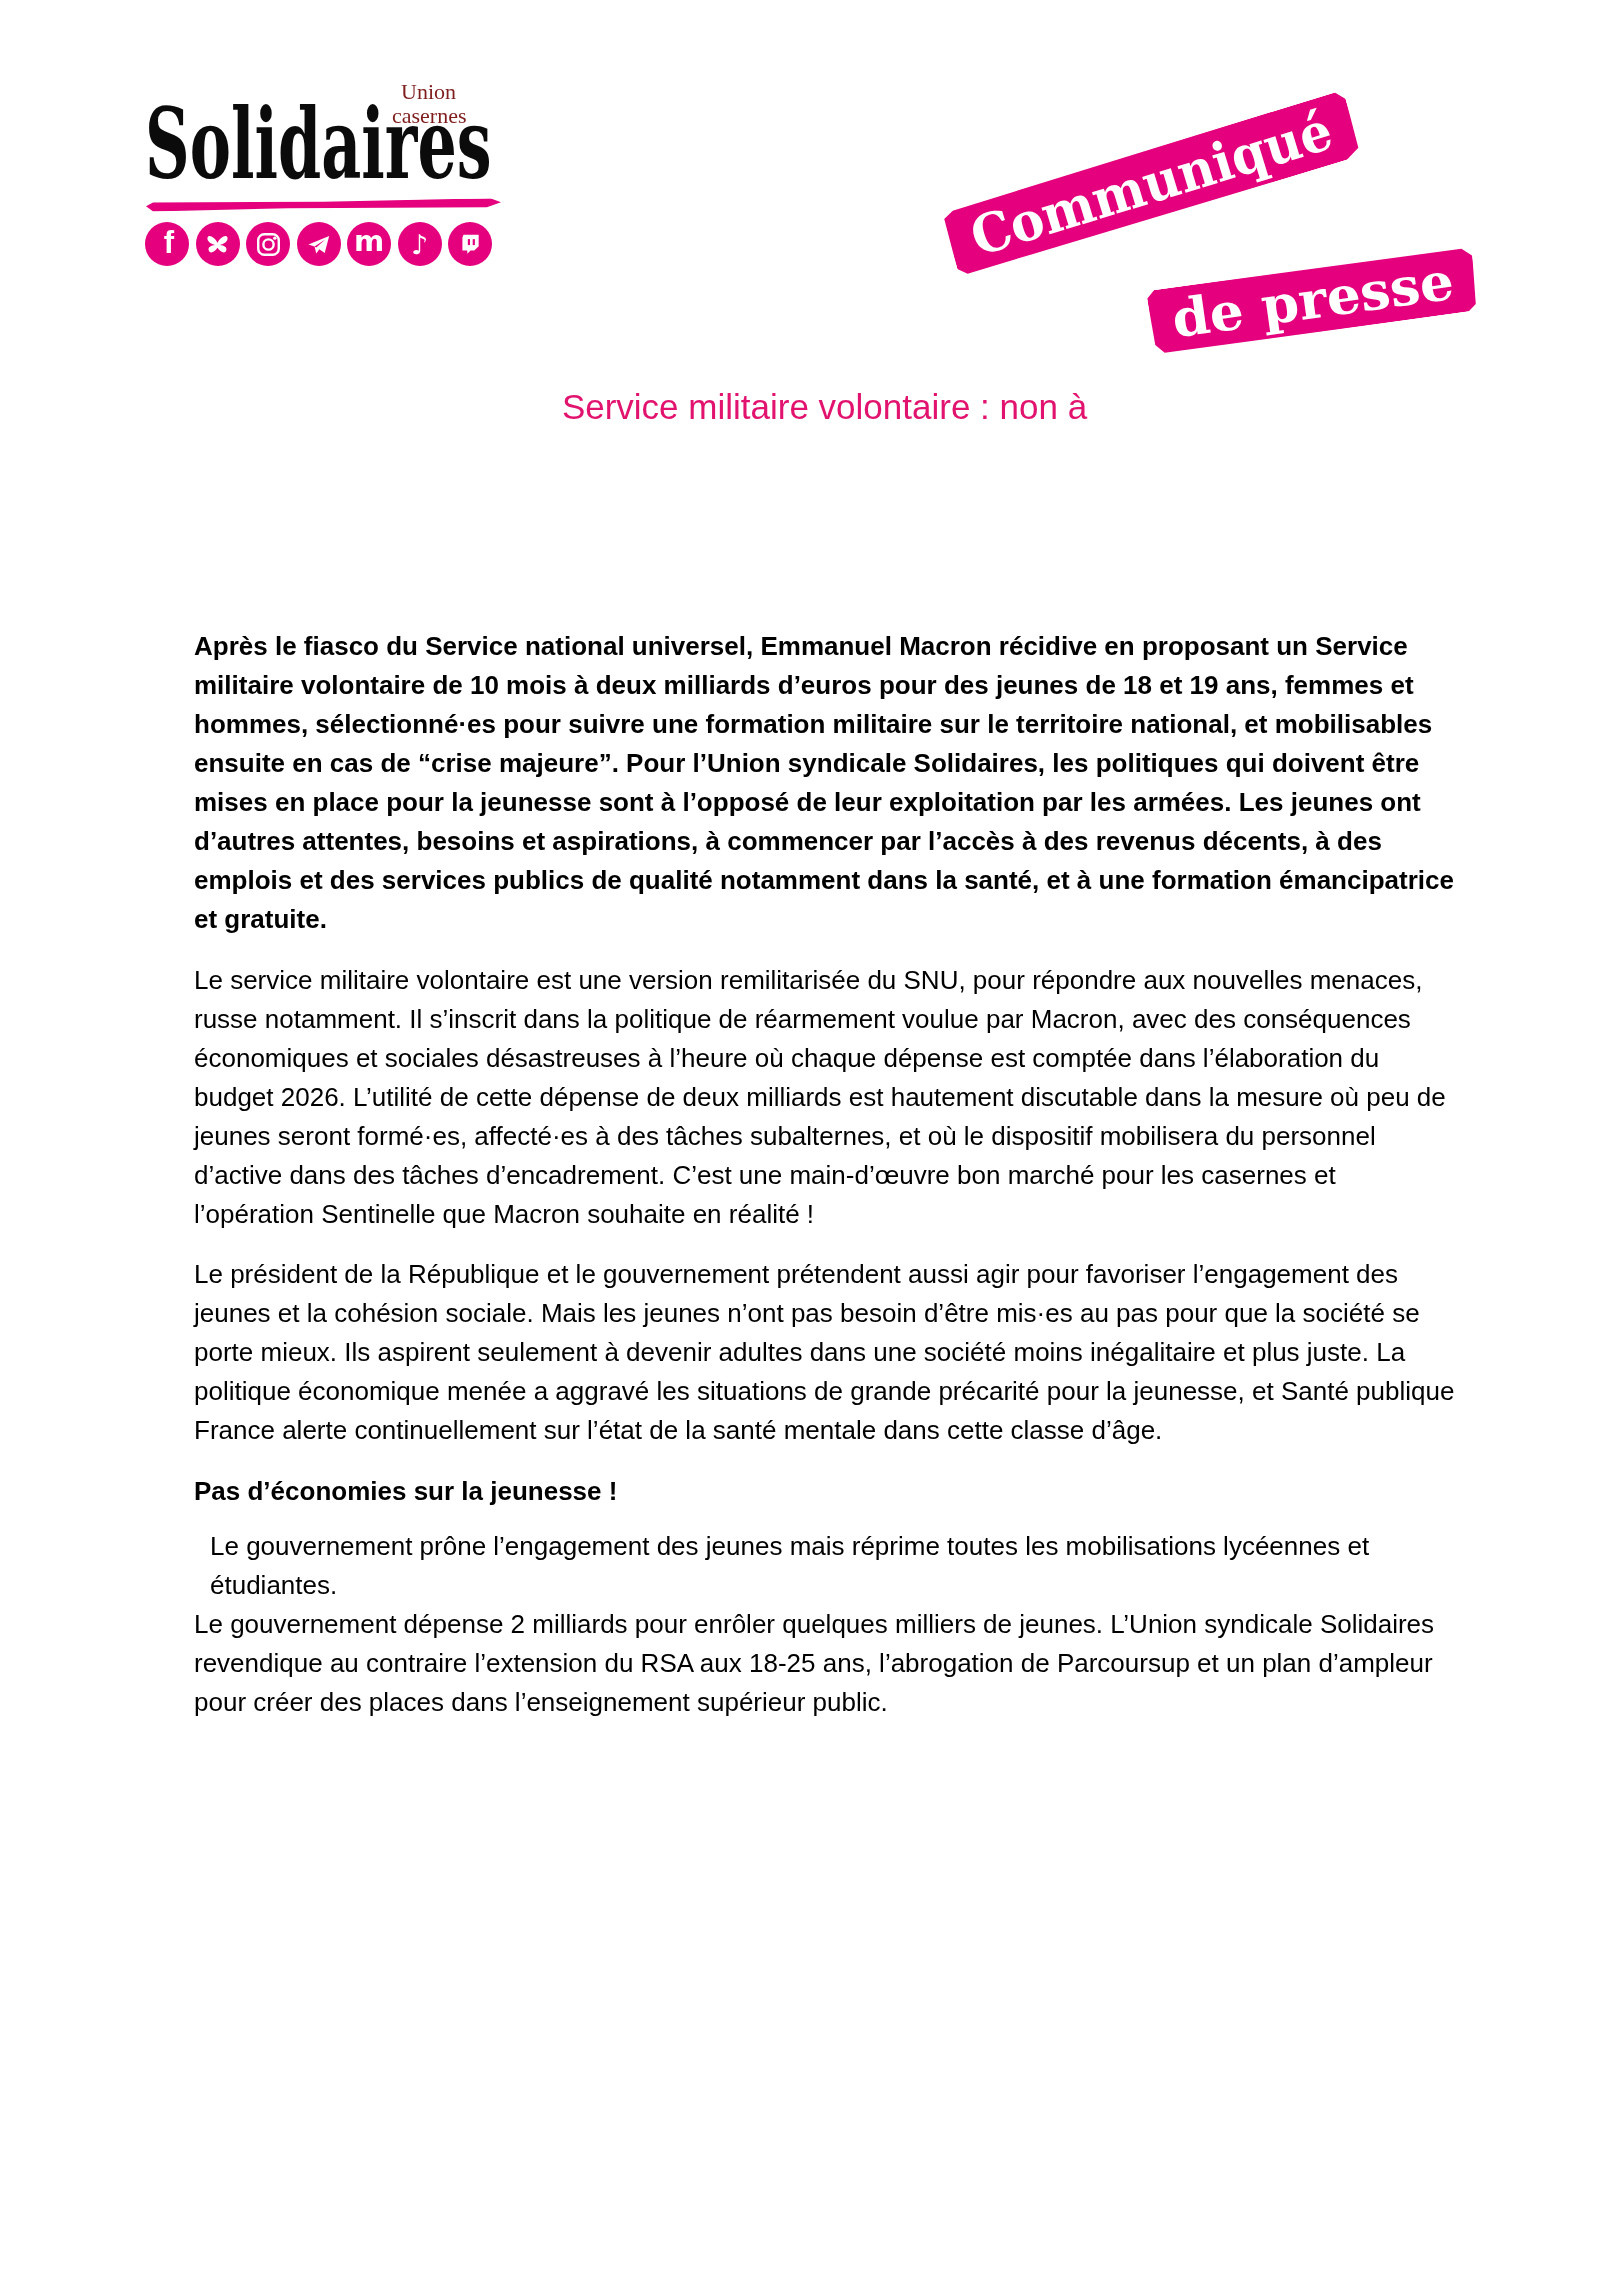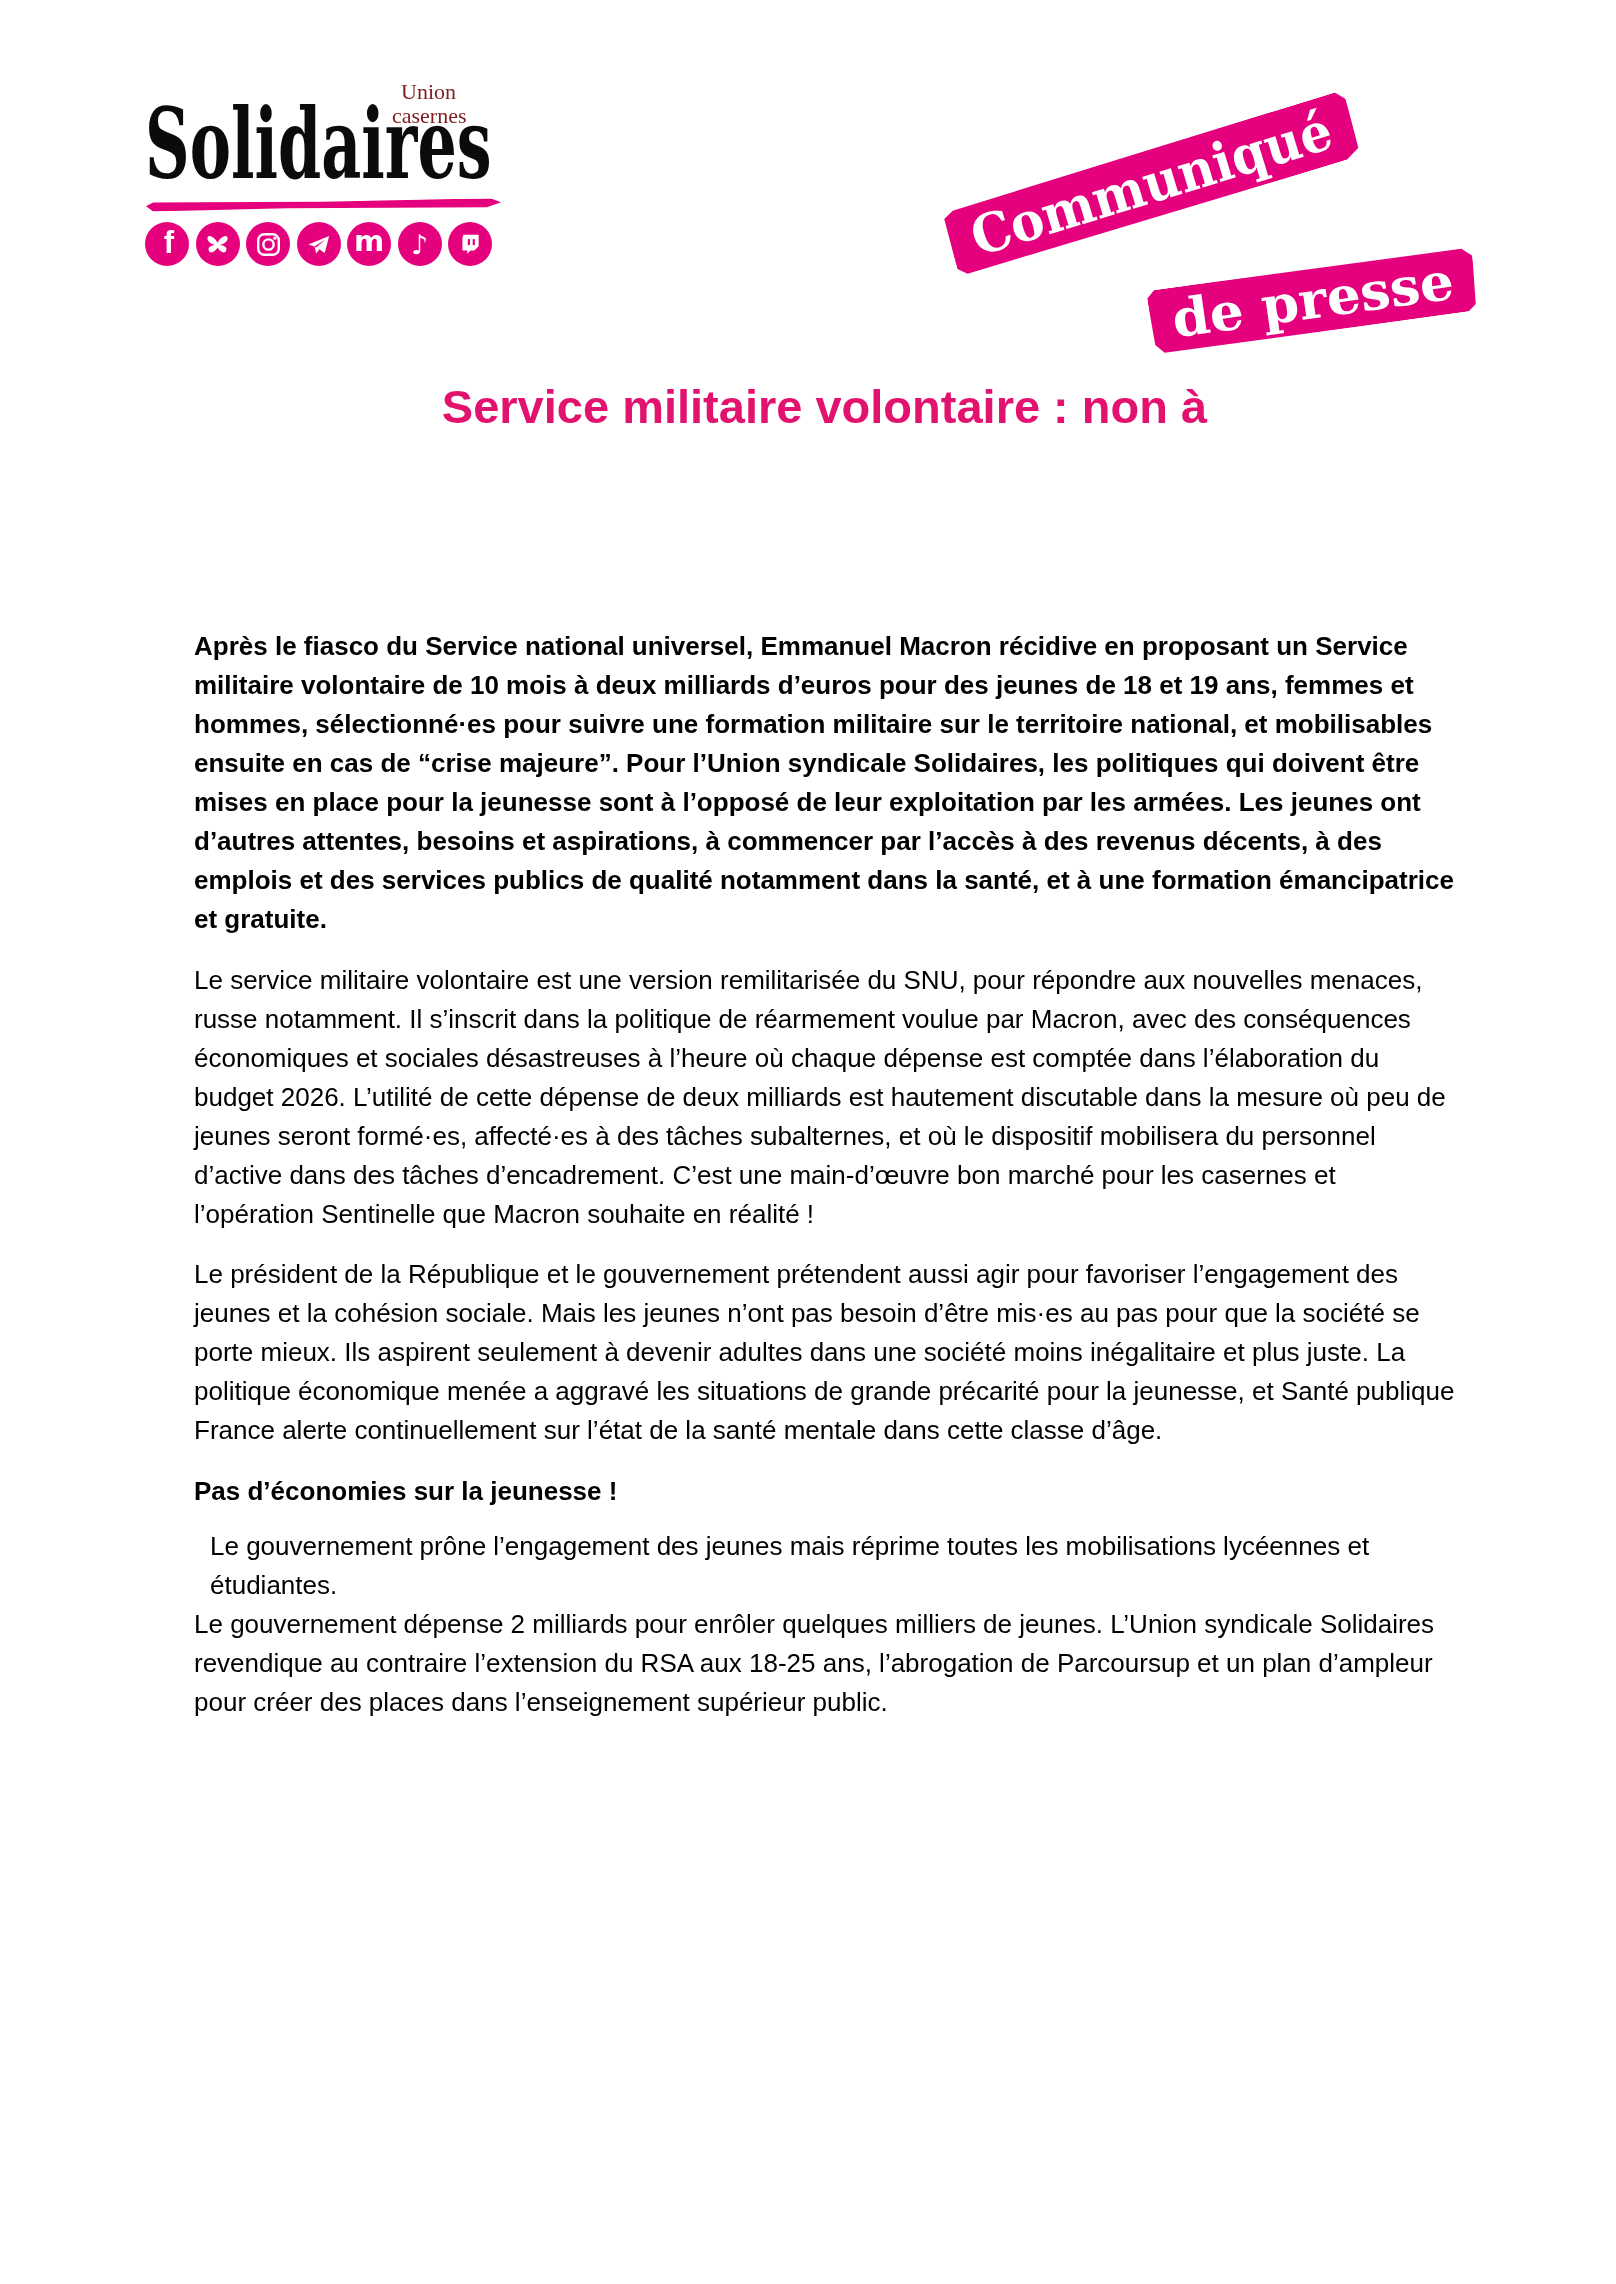--- a/index.html
+++ b/index.html
@@ -52,21 +52,21 @@
     clip-path:polygon(0% 12%,2.5% 0%,97% 3%,100% 16%,99% 90%,96.5% 100%,3% 98%,0.5% 84%);
   }
   .stamp-band svg text{
     font-family:"DejaVu Serif", serif;
     font-weight:700;fill:#ffffff;
   }
   
   .doc-title{
     position:absolute;left:194px;top:368px;width:1261px;
     text-align:center;
-    font-weight:700;font-size:47px;line-height:77px;
+    font-weight:400;font-size:35px;line-height:77px;
     color:var(--titlepink);
   }
   
   .doc-body{
     position:absolute;left:194px;top:627px;width:1261px;
     font-size:26px;line-height:39px;
   }
   .doc-body p{margin:0 0 21.5px 0;}
   .doc-body p.tight{margin-bottom:0;margin-left:16px;}
   .doc-body p.bold{font-weight:700;}

